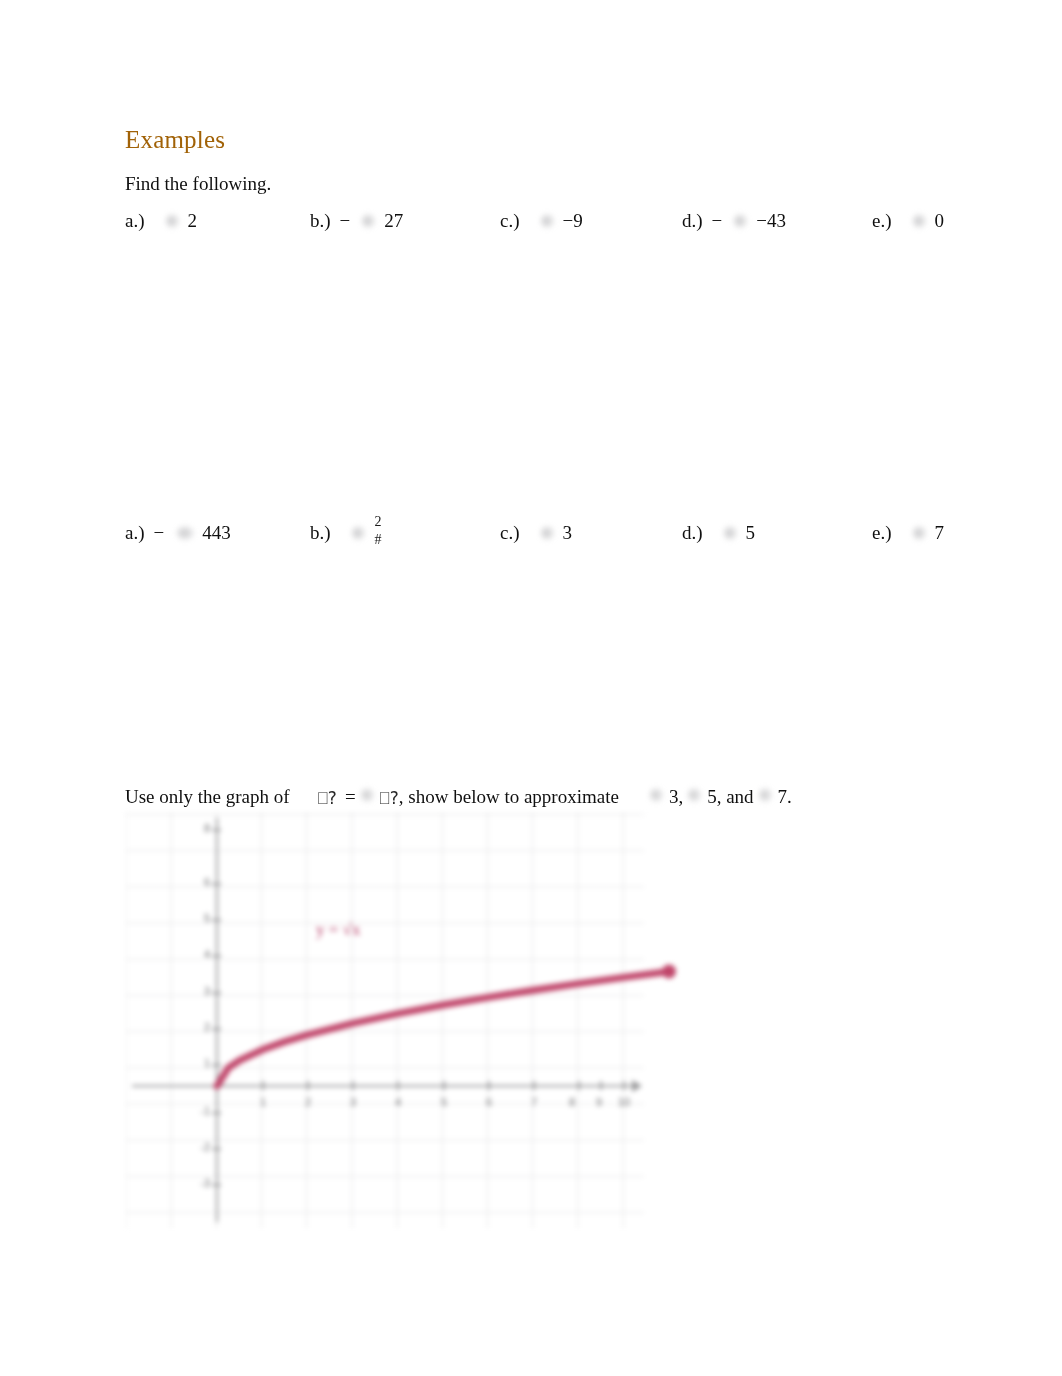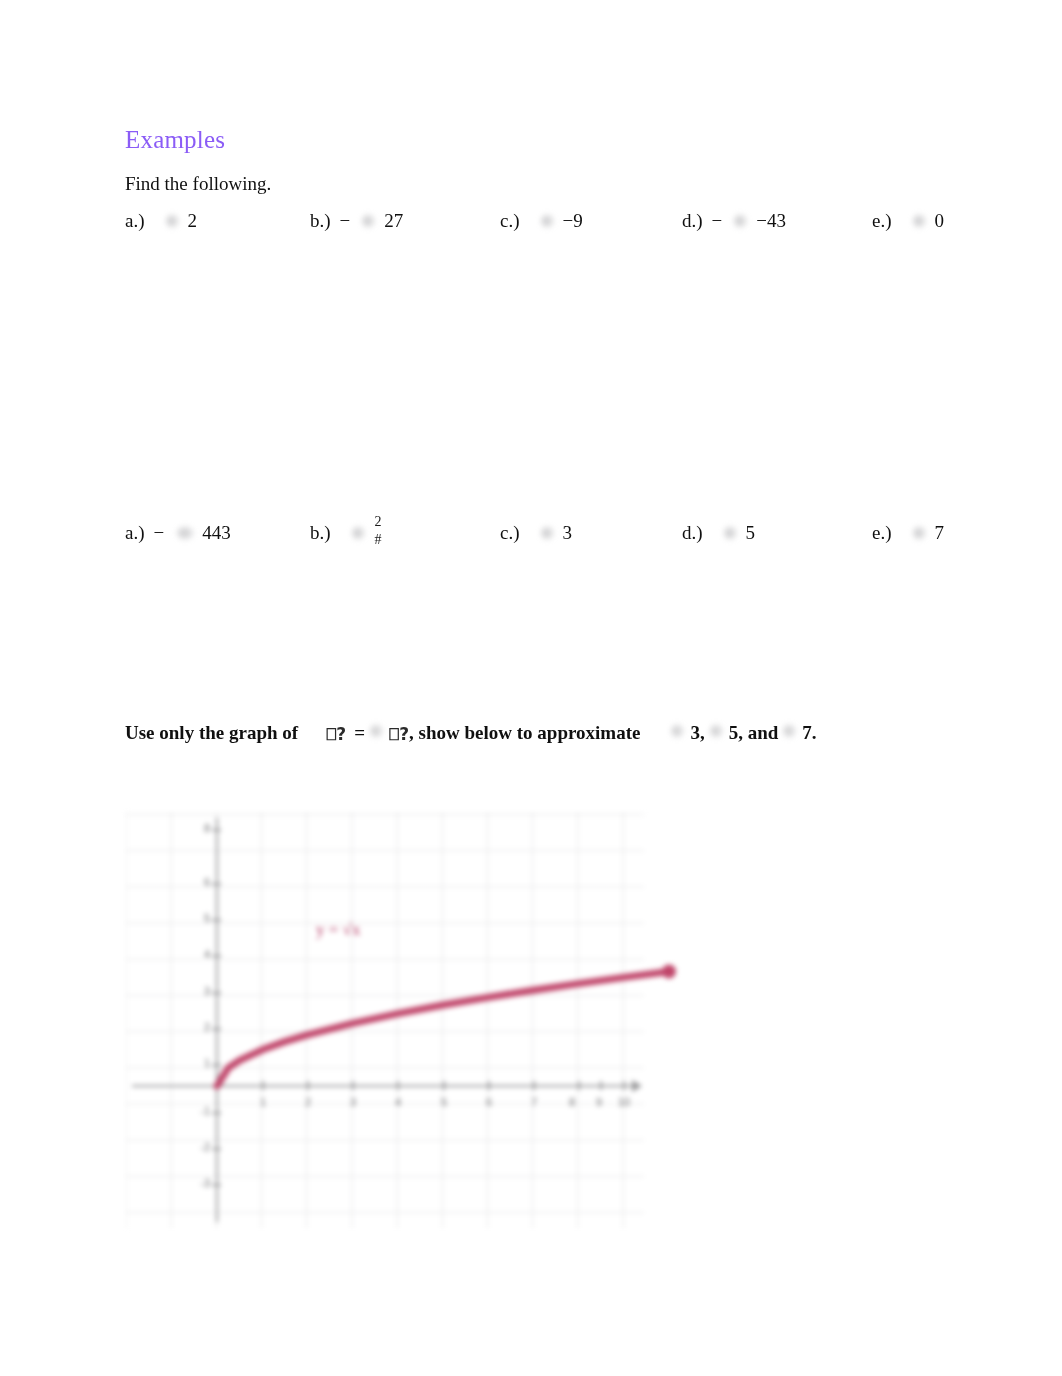--- a/index.html
+++ b/index.html
@@ -23,34 +23,34 @@
   }
 
   
   .heading {
     position: absolute;
     left: 125px;
     top: 124px;
     font-size: 25px;
     line-height: 32px;
     letter-spacing: .2px;
-    color: #8b5cf6;
+    color: #a16207;
   }
 
   .prompt {
     position: absolute;
     left: 125px;
     font-size: 19px;
     line-height: 26px;
     color: #101010;
     white-space: nowrap;
   }
   .prompt-1 { top: 171px; }
   .prompt-2 { top: 482px; }
-  .prompt-3 { top: 720px; font-weight: bold; }
+  .prompt-3 { top: 784px; }
 
   
   .row {
     position: absolute;
     left: 125px;
     width: 860px;
     height: 44px;
     font-size: 19px;
     line-height: 26px;
   }

